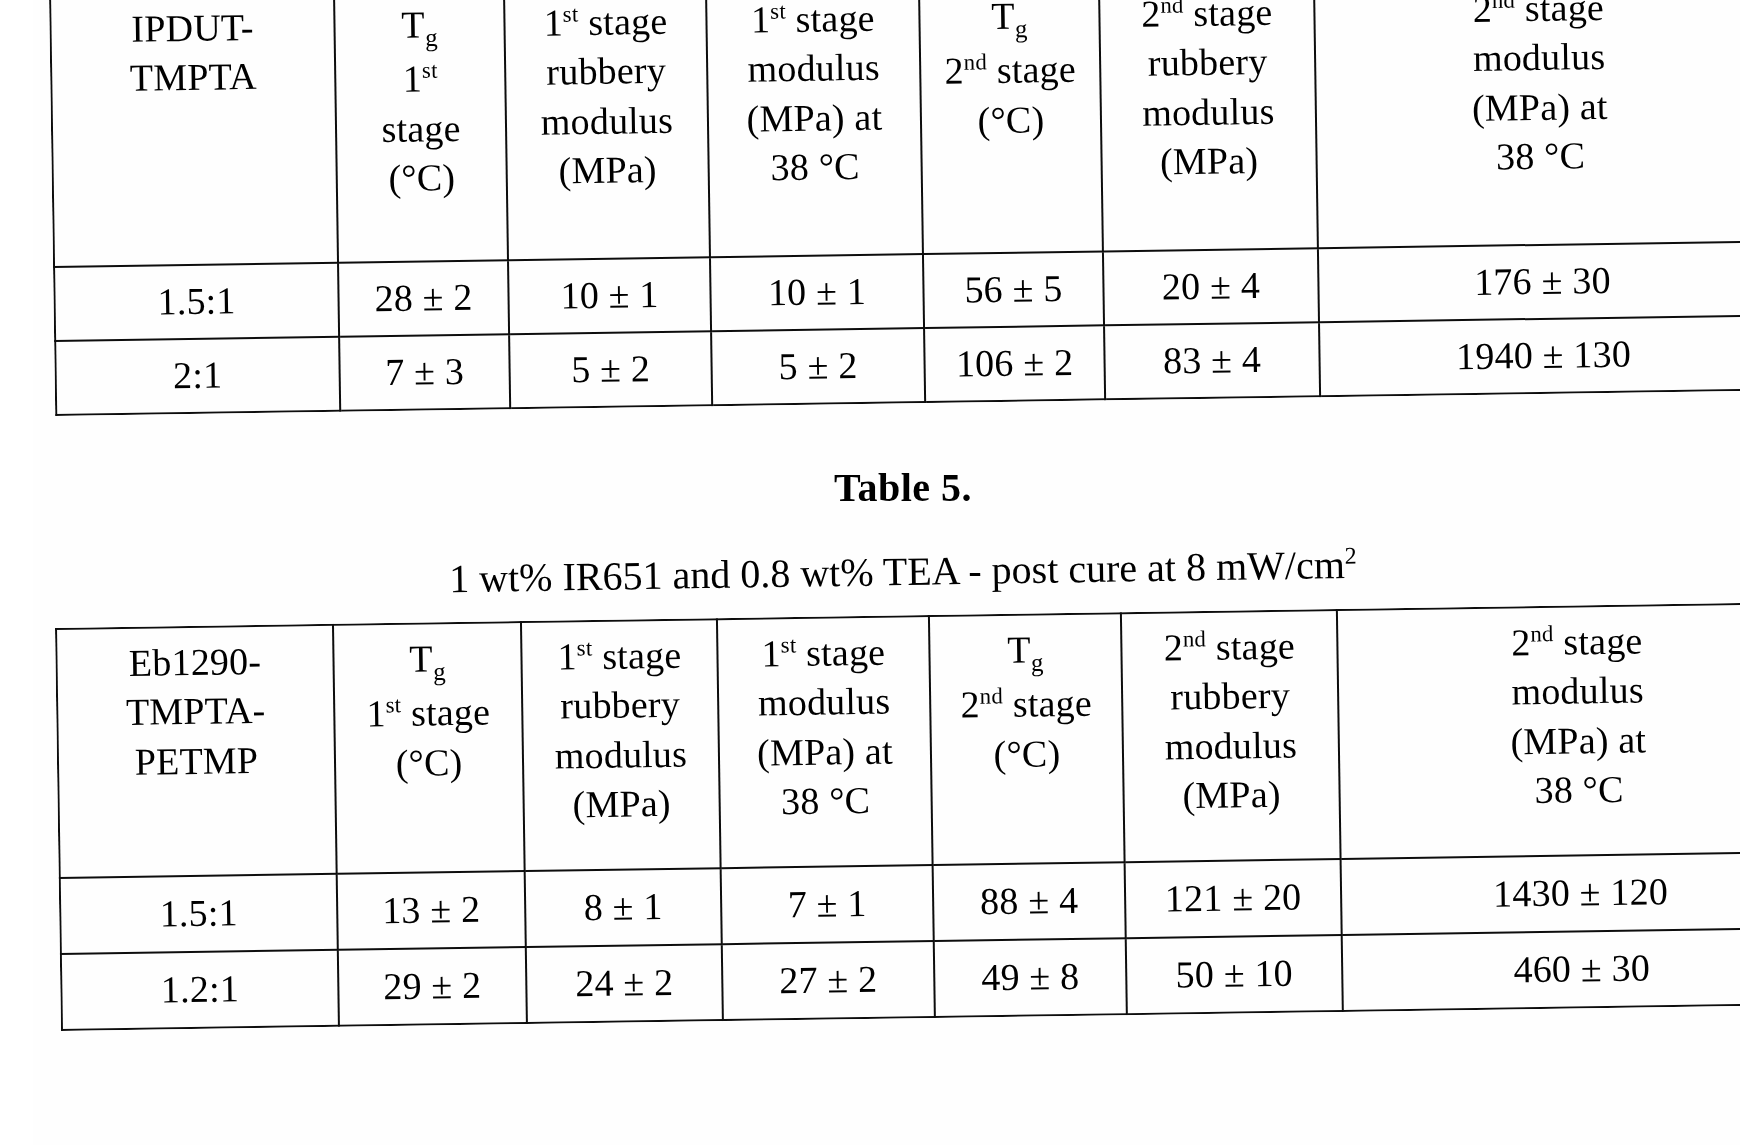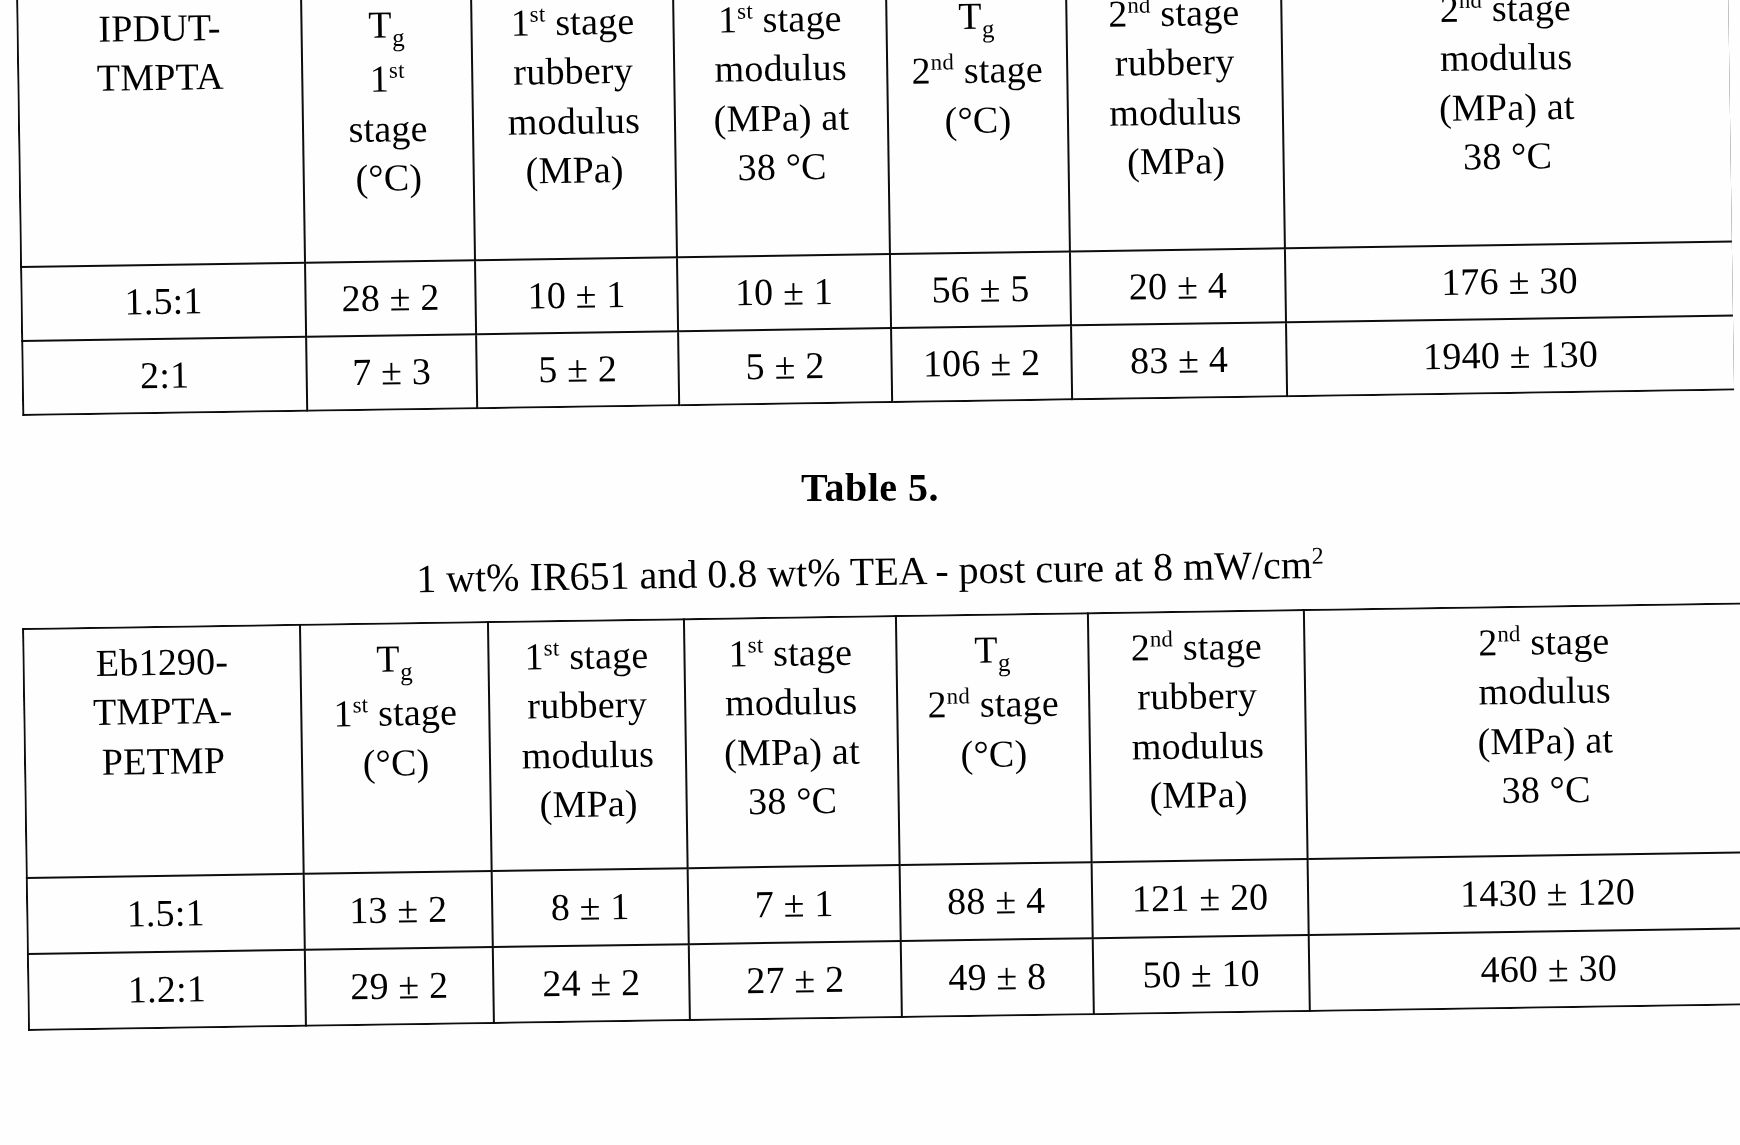--- a/index.html
+++ b/index.html
@@ -13,20 +13,21 @@
     overflow: hidden;
     font-family: "Liberation Serif", "DejaVu Serif", serif;
     color: #000000;
     position: relative;
   }
 
   .page {
     position: absolute;
     inset: 0;
     background: #fefefe;
+    margin-left: 33px;
   }
 
   
   .scan-skew {
     position: absolute;
     transform-origin: 0 0;
   }
 
   
   table.doc-table {

